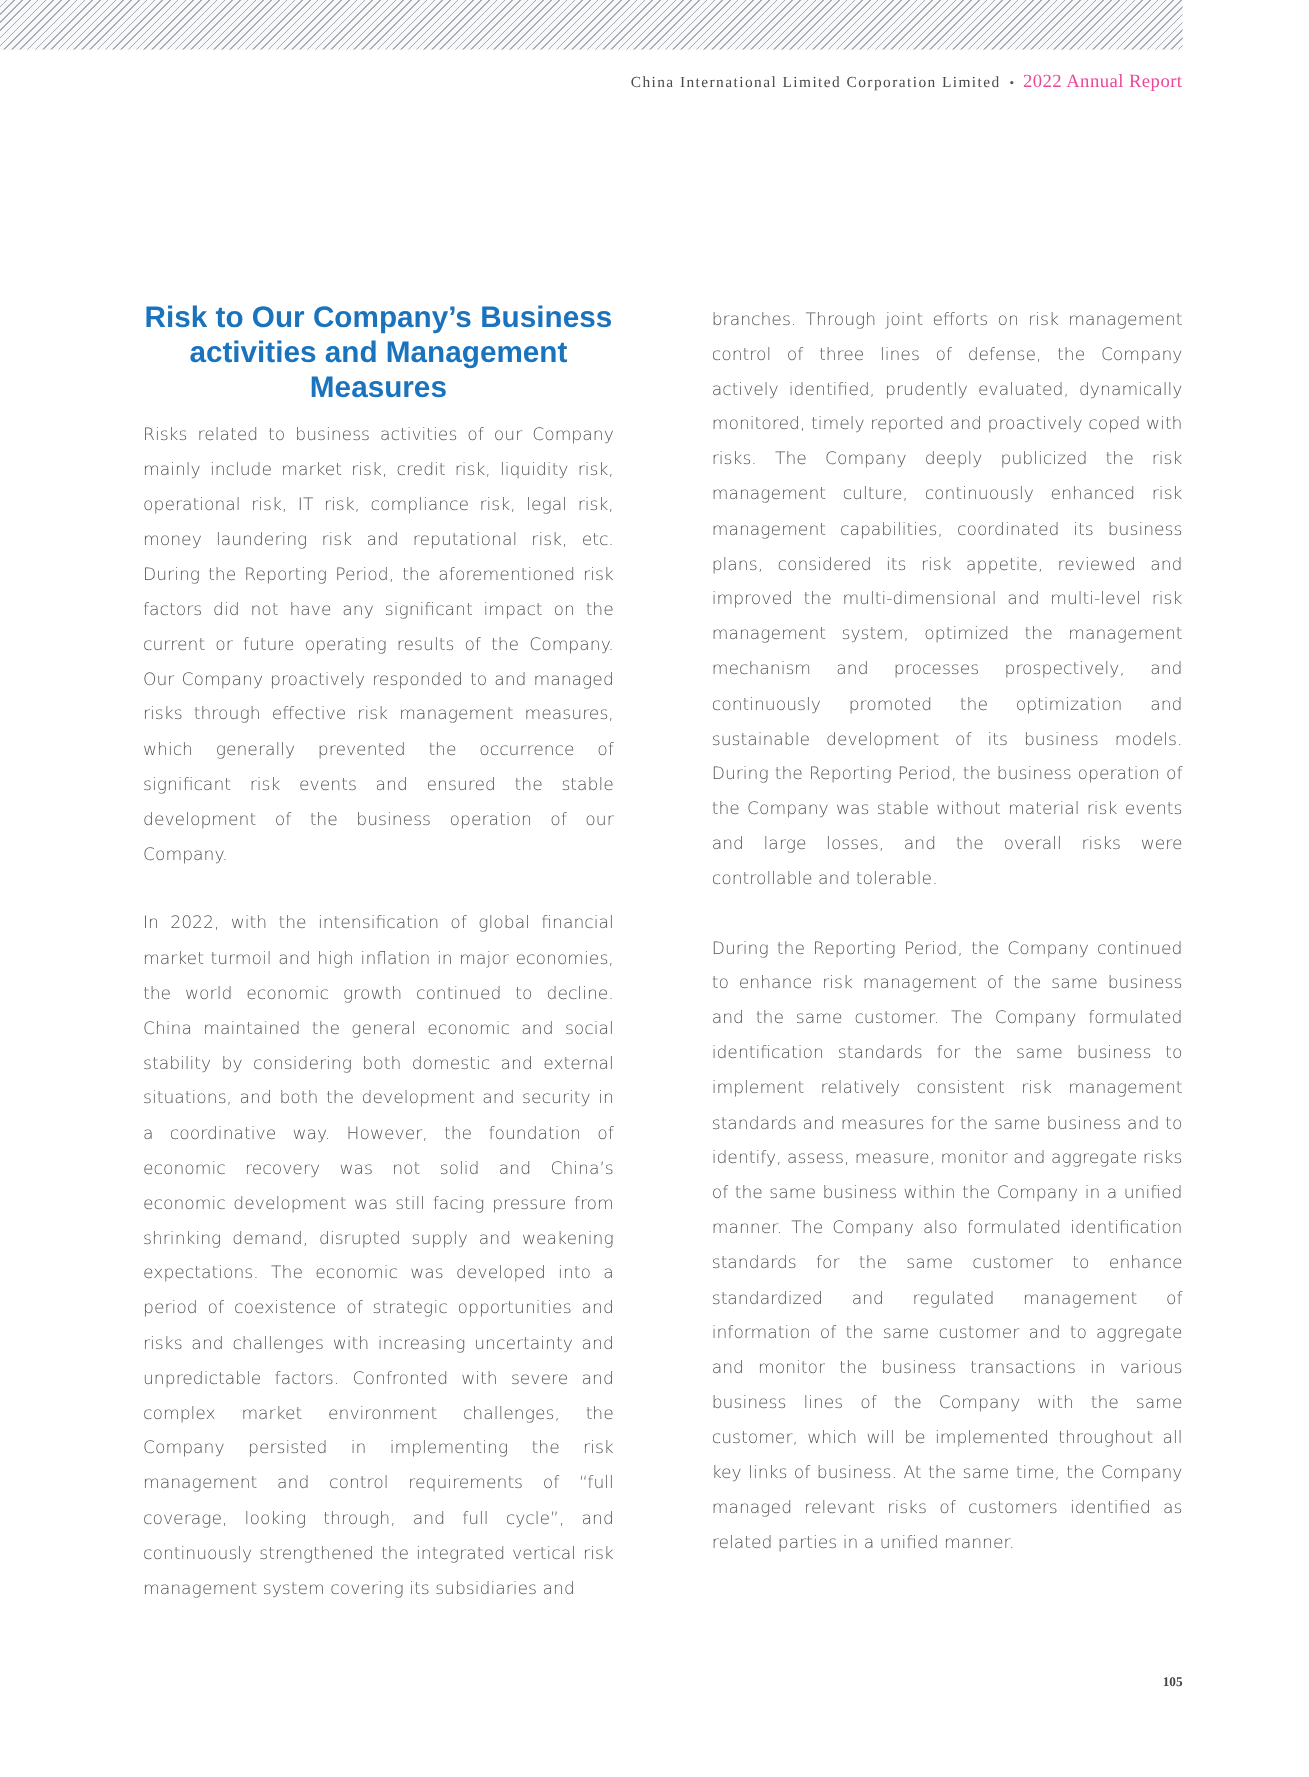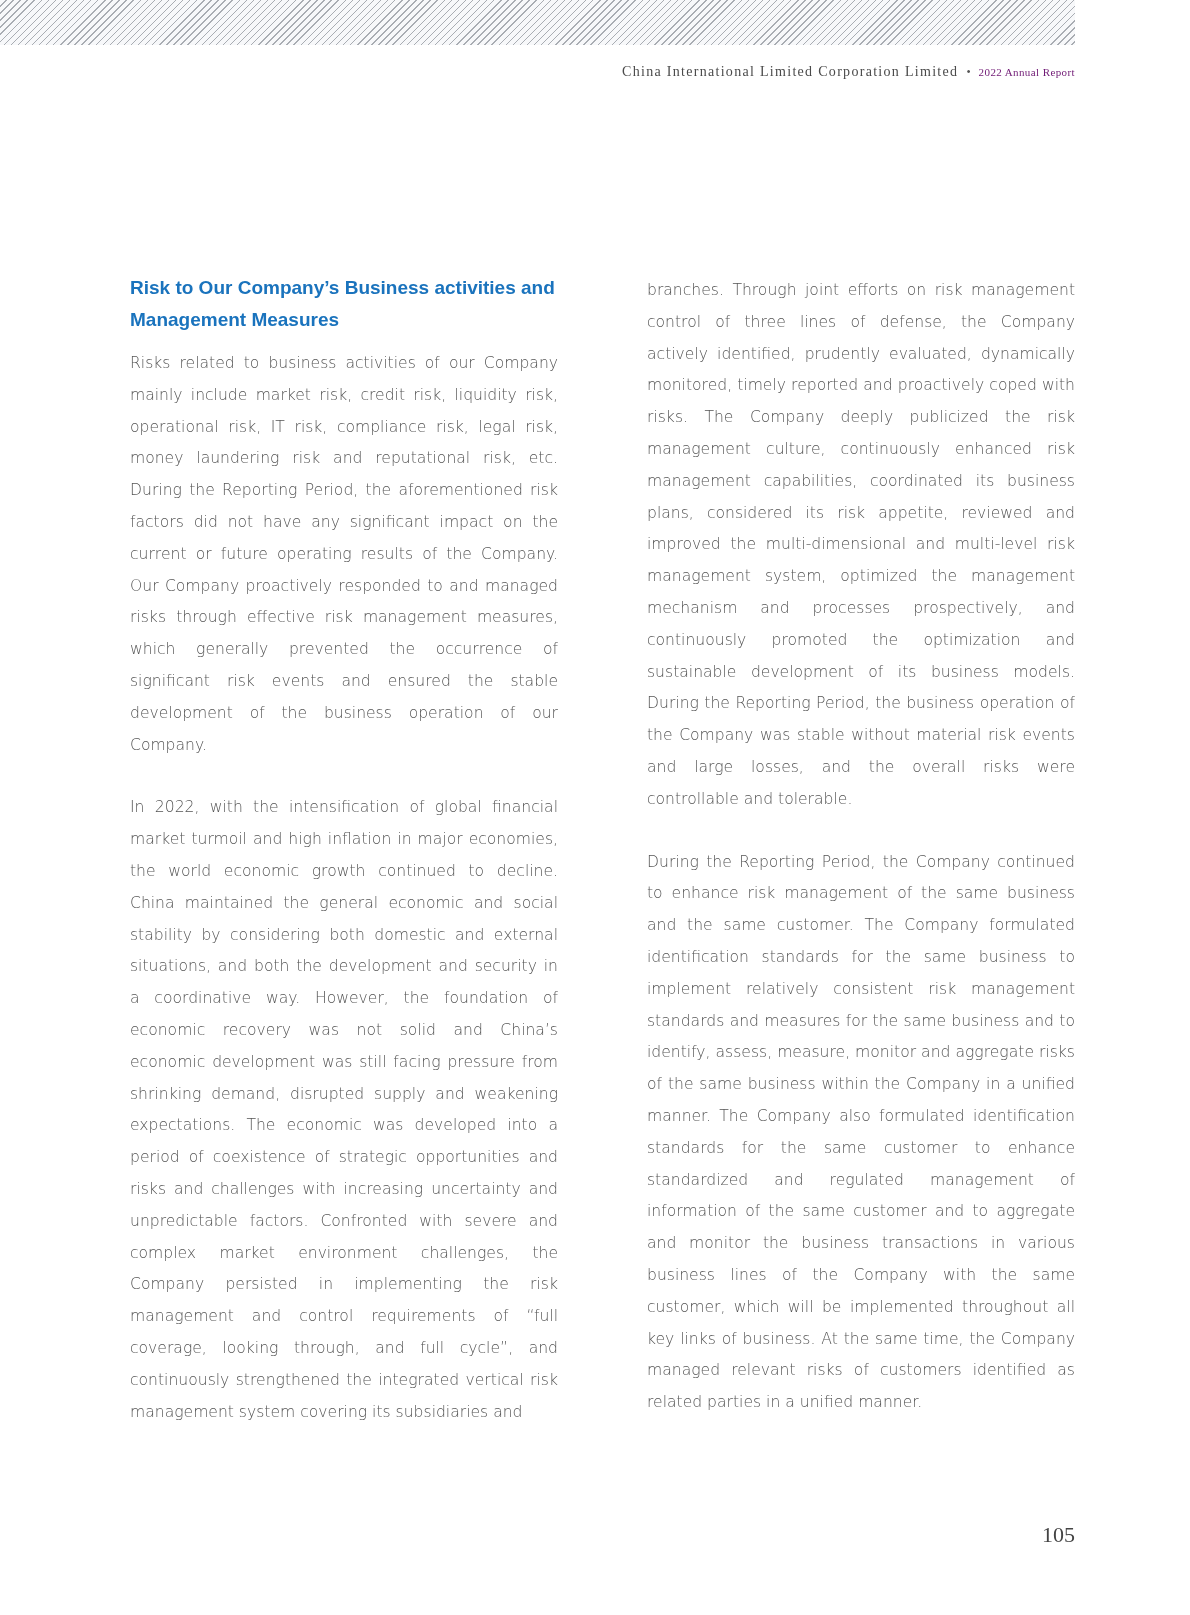--- a/index.html
+++ b/index.html
@@ -9,39 +9,39 @@
     background-color: #f7f8fa;
     background-image: repeating-linear-gradient(135deg, transparent 0px, transparent 4px, #a9adb3 4px, #a9adb3 5px);
   }
   .running-head {
     position: absolute; right: 115px; top: 64px;
     font-family: "Liberation Serif", "DejaVu Serif", serif;
     font-size: 14px; color: #4a4a4a; white-space: nowrap;
   }
   .running-head .company { letter-spacing: 1.3px; }
   .running-head .bullet { margin: 0 8px; font-size: 12px; color: #555; }
-  .running-head .report { font-size: 11px; color: #701a75; letter-spacing: 0.4px; }
+  .running-head .report { font-size: 17px; color: #ec4899; letter-spacing: 0.4px; }
   .col {
     position: absolute; top: 272px; width: 428px;
     font-family: "DejaVu Sans", "Liberation Sans", sans-serif;
     font-size: 15.6px; line-height: 31.8px; color: #555555;
     text-align: justify; font-weight: 300;
   }
   .col.left { left: 130px; }
   .col.right { left: 647px; top: 275px; }
   .heading {
     font-family: "Liberation Sans", "DejaVu Sans", sans-serif;
-    font-weight: bold; color: #1a73bd; font-size: 19px; line-height: 32px;
-    text-align: left; margin: 0 0 12px 0;
+    font-weight: bold; color: #1a73bd; font-size: 27px; line-height: 32px;
+    text-align: center; margin: 0 0 12px 0;
   }
   .col p { margin: 0 0 31px 0; }
   .page-number {
     position: absolute; right: 115px; top: 1522px;
     font-family: "Liberation Serif", "DejaVu Serif", serif;
-    font-size: 22px; color: #444; font-weight: normal;
+    font-size: 12px; color: #444; font-weight: bold;
   }
 </style>
 </head>
 <body>
 
 <div class="hatch"></div>
 
 <div class="running-head">
   <span class="company">China International Limited Corporation Limited</span><span class="bullet">•</span><span class="report">2022 Annual Report</span>
 </div>

